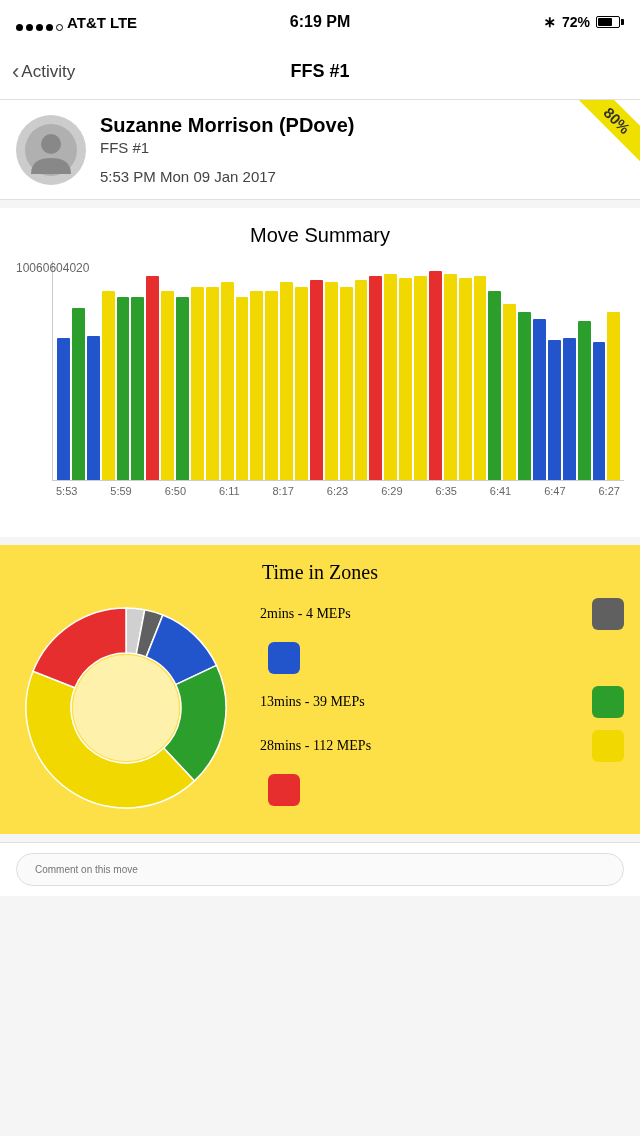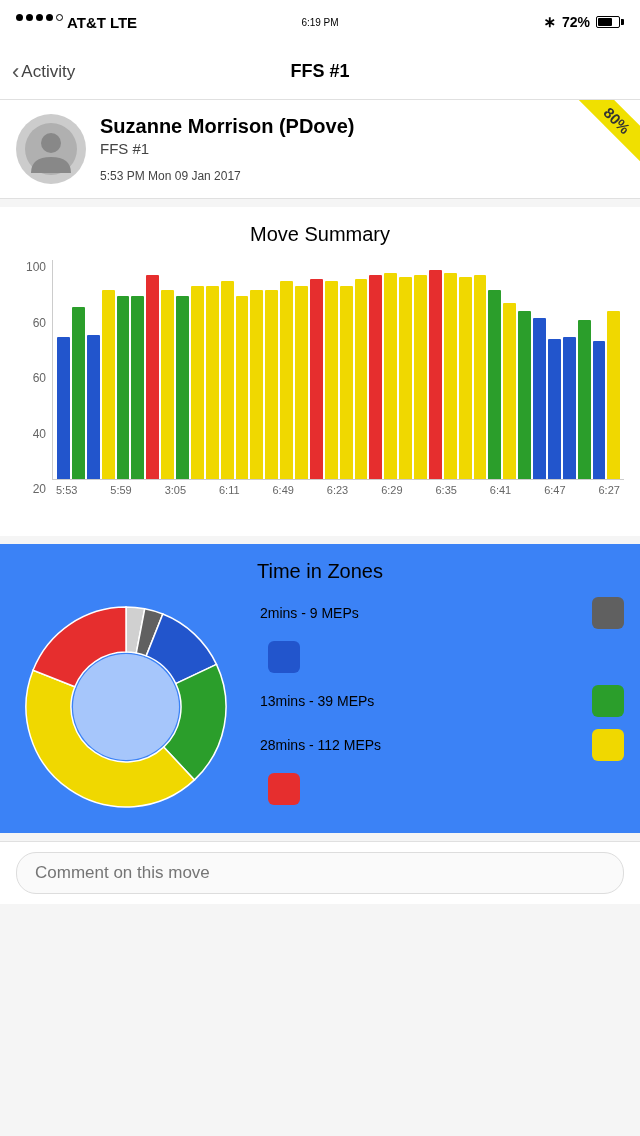--- a/index.html
+++ b/index.html
@@ -16,25 +16,25 @@
     .status-bar {
       background: #fff;
       height: 44px;
       display: flex;
       align-items: center;
       justify-content: space-between;
       padding: 0 16px;
       font-size: 15px;
       font-weight: 600;
     }
-    .status-left { display: flex; align-items: flex-start; gap: 4px; }
+    .status-left { display: flex; align-items: flex-end; gap: 4px; }
     .status-dots { display: flex; gap: 3px; align-items: center; }
     .dot { width: 7px; height: 7px; border-radius: 50%; background: #000; }
     .dot.empty { background: transparent; border: 1.5px solid #000; }
-    .status-time { font-size: 10px; font-weight: 400; position: absolute; left: 50%; transform: translateX(-50%); }
+    .status-time { font-size: 16px; font-weight: 700; position: absolute; left: 50%; transform: translateX(-50%); }
     .status-right { display: flex; align-items: center; gap: 6px; font-size: 14px; }
 
     
     .nav-bar {
       background: #fff;
       height: 56px;
       display: flex;
       align-items: center;
       justify-content: center;
       border-bottom: 1px solid #e0e0e0;
@@ -87,21 +87,21 @@
       font-size: 20px;
       font-weight: 600;
       color: #000;
     }
     .profile-sub {
       font-size: 15px;
       color: #444;
       margin-top: 2px;
     }
     .profile-date {
-      font-size: 12px;
+      font-size: 15px;
       color: #444;
       margin-top: 12px;
     }
     .badge-corner {
       position: absolute;
       top: 0;
       right: 0;
       width: 70px;
       height: 70px;
       overflow: hidden;
@@ -139,21 +139,21 @@
       position: relative;
       padding-left: 36px;
       padding-bottom: 24px;
     }
     .bar-chart-yaxis {
       position: absolute;
       left: 0;
       top: 0;
       bottom: 24px;
       display: flex;
-      flex-direction: column;
+      flex-direction: row;
       justify-content: space-between;
       font-size: 12px;
       color: #666;
       text-align: right;
       width: 30px;
     }
     .bar-chart-inner {
       height: 220px;
       display: flex;
       align-items: flex-end;
@@ -170,23 +170,24 @@
     .bar-chart-xaxis {
       display: flex;
       justify-content: space-between;
       font-size: 11px;
       color: #666;
       padding: 4px 4px 0 4px;
     }
 
     
     .pie-section {
-      background: #3b82f6;
+      background: #fde047;
       margin-top: 8px;
       padding: 16px;
+      font-family: Liberation Serif, serif;
     }
     .pie-layout {
       display: flex;
       align-items: center;
       gap: 24px;
     }
     .pie-wrapper {
       flex-shrink: 0;
       width: 220px;
       height: 220px;
@@ -216,21 +217,21 @@
       background: #fff;
       margin-top: 8px;
       padding: 10px 16px;
       border-top: 1px solid #e0e0e0;
     }
     .comment-input {
       width: 100%;
       border: 1px solid #ddd;
       border-radius: 20px;
       padding: 10px 18px;
-      font-size: 17px;
+      font-size: 10px;
       color: #7f1d1d;
       background: #fafafa;
       outline: none;
     }
 
     
     .battery {
       display: inline-flex;
       align-items: center;
     }
@@ -358,23 +359,23 @@
         <div class="bar" style="height: 75%; background: rgb(34, 85, 204);"></div>
         <div class="bar" style="height: 65%; background: rgb(34, 85, 204);"></div>
         <div class="bar" style="height: 66%; background: rgb(34, 85, 204);"></div>
         <div class="bar" style="height: 74%; background: rgb(43, 158, 43);"></div>
         <div class="bar" style="height: 64%; background: rgb(34, 85, 204);"></div>
         <div class="bar" style="height: 78%; background: rgb(240, 216, 0);"></div>
       </div>
     <div class="bar-chart-xaxis" id="x-axis">
         <span>5:53</span>
         <span>5:59</span>
-        <span>3:05</span>
+        <span>6:50</span>
         <span>6:11</span>
-        <span>6:49</span>
+        <span>8:17</span>
         <span>6:23</span>
         <span>6:29</span>
         <span>6:35</span>
         <span>6:41</span>
         <span>6:47</span>
         <span>6:27</span>
       </div>
   </div>
 </div>
 
@@ -387,21 +388,21 @@
           <path d="M 120.30597230221485 55.97420120992213 L 128.73813145857247 11.771274927131145 A 100 100 0 0 1 146.8124552684678 17.022351411174867 L 130.24685039765728 58.862293276146175 A 55 55 0 0 0 120.30597230221485 55.97420120992213 Z" fill="#606060" stroke="#fff" stroke-width="1.5"></path>
           <path d="M 130.24685039765728 58.862293276146175 L 146.8124552684678 17.022351411174867 A 100 100 0 0 1 200.48270524660194 67.42207084349275 L 159.76548788563107 86.58213896392101 A 55 55 0 0 0 130.24685039765728 58.862293276146175 Z" fill="#2255cc" stroke="#fff" stroke-width="1.5"></path>
           <path d="M 159.76548788563107 86.58213896392101 L 200.48270524660194 67.42207084349275 A 100 100 0 0 1 178.45471059286888 182.89686274214114 L 147.65009082607787 150.09327450817764 A 55 55 0 0 0 159.76548788563107 86.58213896392101 Z" fill="#2b9e2b" stroke="#fff" stroke-width="1.5"></path>
           <path d="M 147.65009082607787 150.09327450817764 L 178.45471059286888 182.89686274214114 A 100 100 0 0 1 17.02235141117484 73.18754473153226 L 58.86229327614616 89.75314960234275 A 55 55 0 0 0 147.65009082607787 150.09327450817764 Z" fill="#f0d800" stroke="#fff" stroke-width="1.5"></path>
           <path d="M 58.86229327614616 89.75314960234275 L 17.02235141117484 73.18754473153226 A 100 100 0 0 1 109.99999999999999 10 L 109.99999999999999 55 A 55 55 0 0 0 58.86229327614616 89.75314960234275 Z" fill="#e62e2e" stroke="#fff" stroke-width="1.5"></path>
           <circle cx="110" cy="110" r="53" fill="rgba(255,255,255,0.55)"></circle>
         </svg>
     </div>
     <div class="pie-legend" id="pie-legend">
         <div class="legend-item">
-          <span class="legend-text">2mins - 9 MEPs</span>
+          <span class="legend-text">2mins - 4 MEPs</span>
           <div class="legend-swatch" style="background: rgb(96, 96, 96);"></div>
         </div>
         <div class="legend-item">
           <div class="legend-swatch" style="background: rgb(34, 85, 204);"></div>
         </div>
         <div class="legend-item">
           <span class="legend-text">13mins - 39 MEPs</span>
           <div class="legend-swatch" style="background: rgb(43, 158, 43);"></div>
         </div>
         <div class="legend-item">

